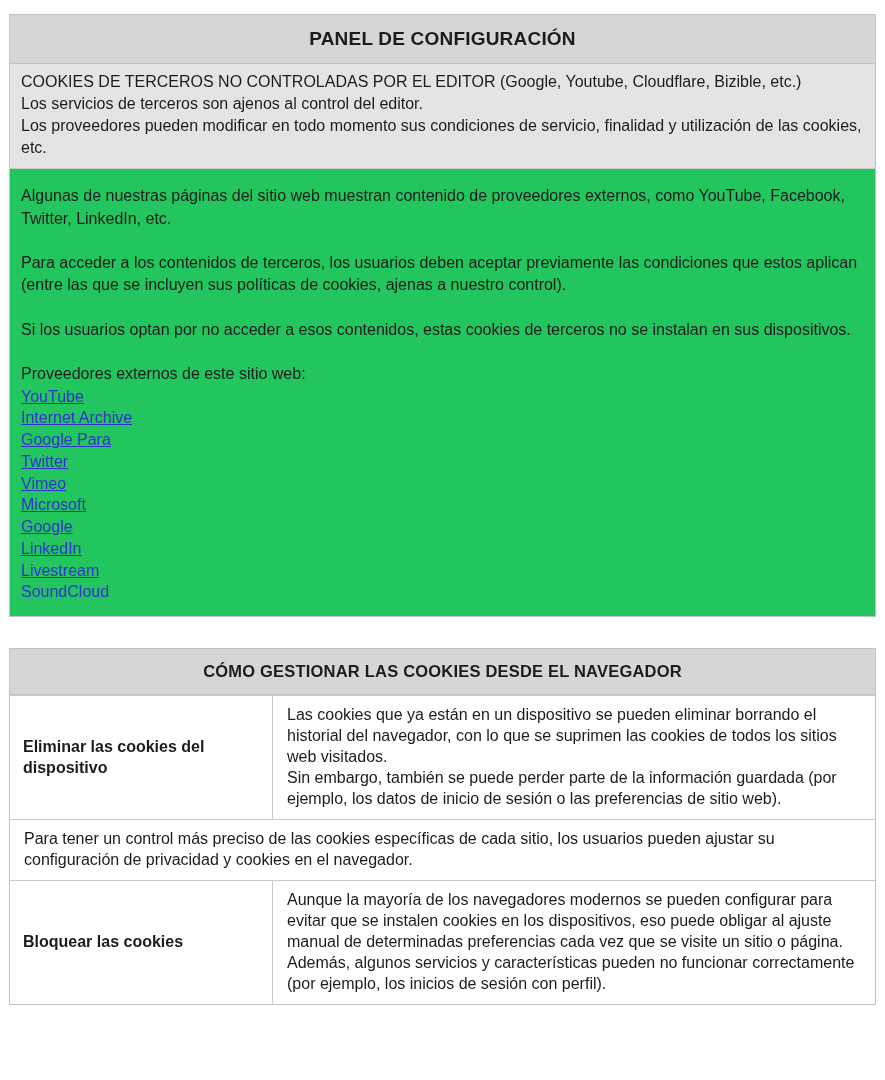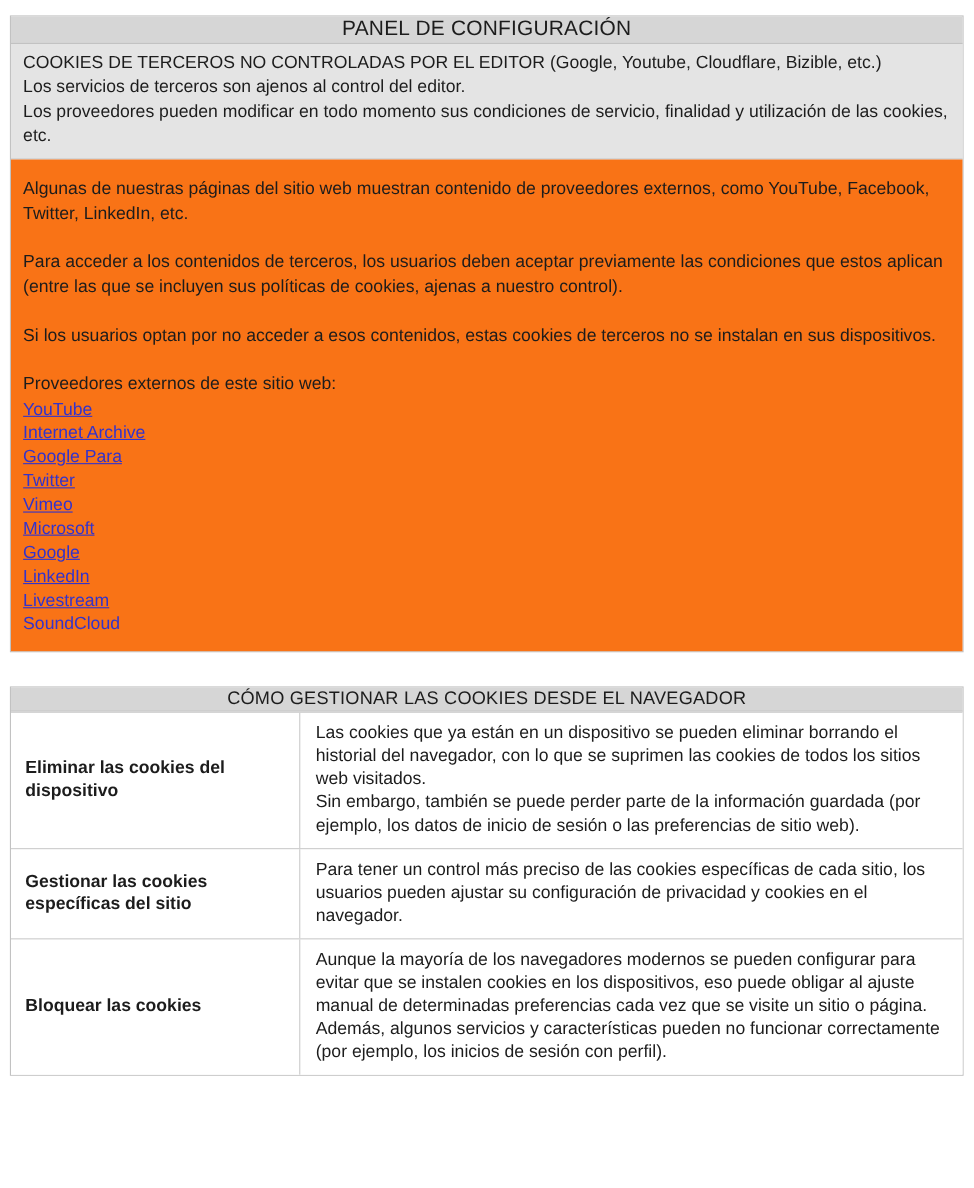--- a/index.html
+++ b/index.html
@@ -20,40 +20,40 @@
   }
   
   .tbl {
     border: 1px solid #c2c2c2;
     background: #ffffff;
   }
   .tbl-title {
     background: #d6d6d6;
     border-bottom: 1px solid #c2c2c2;
     text-align: center;
-    font-weight: normal;
-    padding: 1px 10px;
+    font-weight: bold;
+    padding: 13px 10px;
     letter-spacing: 0.2px;
   }
   .tbl-title.big { font-size: 19px; }
   .tbl-title.small { font-size: 16.5px; }
 
   
   .subheader {
     background: #e4e4e4;
     border-bottom: 1px solid #cbcbcb;
     padding: 7px 11px 9px 11px;
     font-size: 16px;
     line-height: 1.38;
   }
   .subheader .heading {
     font-weight: normal;
   }
   .panel-body {
-    background: #f97316;
+    background: #22c55e;
     padding: 16px 11px 13px 11px;
     font-size: 16px;
     line-height: 1.4;
   }
   .panel-body .para { margin: 0 0 22px 0; }
   .providers-label { margin: 0; }
   .provider-list { margin: 0; }
   .provider-list a {
     display: inline-block;
     color: #3333cc;
@@ -139,21 +139,20 @@
 
     <div class="manage-row">
       <div class="manage-label">Eliminar las cookies del dispositivo</div>
       <div class="manage-text">
         <div>Las cookies que ya están en un dispositivo se pueden eliminar borrando el historial del navegador, con lo que se suprimen las cookies de todos los sitios web visitados.</div>
         <div>Sin embargo, también se puede perder parte de la información guardada (por ejemplo, los datos de inicio de sesión o las preferencias de sitio web).</div>
       </div>
     </div>
 
     <div class="manage-row">
-      <div class="manage-label">Gestionar las cookies específicas del sitio</div>
       <div class="manage-text">
         <div>Para tener un control más preciso de las cookies específicas de cada sitio, los usuarios pueden ajustar su configuración de privacidad y cookies en el navegador.</div>
       </div>
     </div>
 
     <div class="manage-row">
       <div class="manage-label">Bloquear las cookies</div>
       <div class="manage-text">
         <div>Aunque la mayoría de los navegadores modernos se pueden configurar para evitar que se instalen cookies en los dispositivos, eso puede obligar al ajuste manual de determinadas preferencias cada vez que se visite un sitio o página. Además, algunos servicios y características pueden no funcionar correctamente (por ejemplo, los inicios de sesión con perfil).</div>
       </div>

